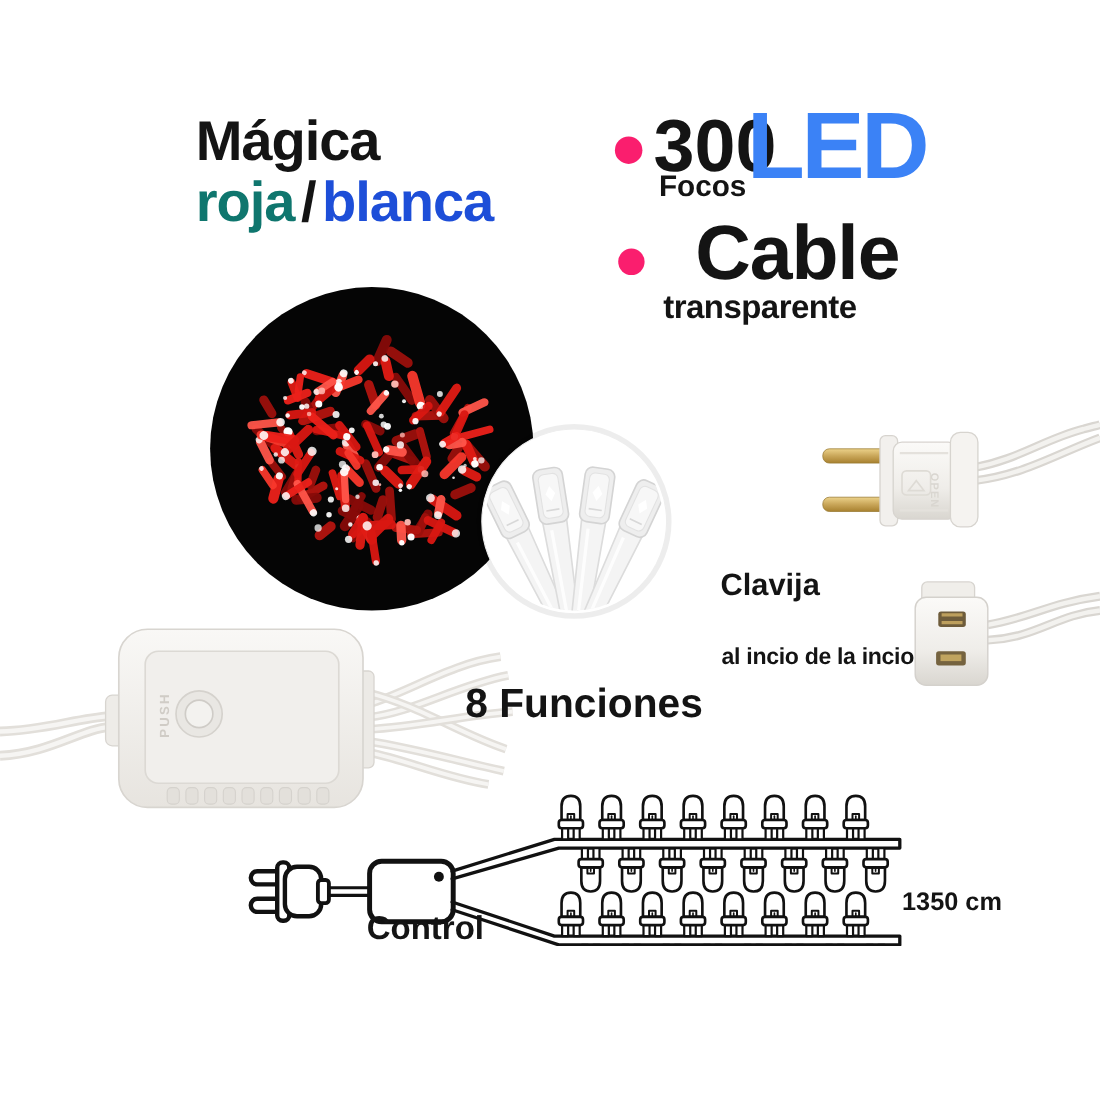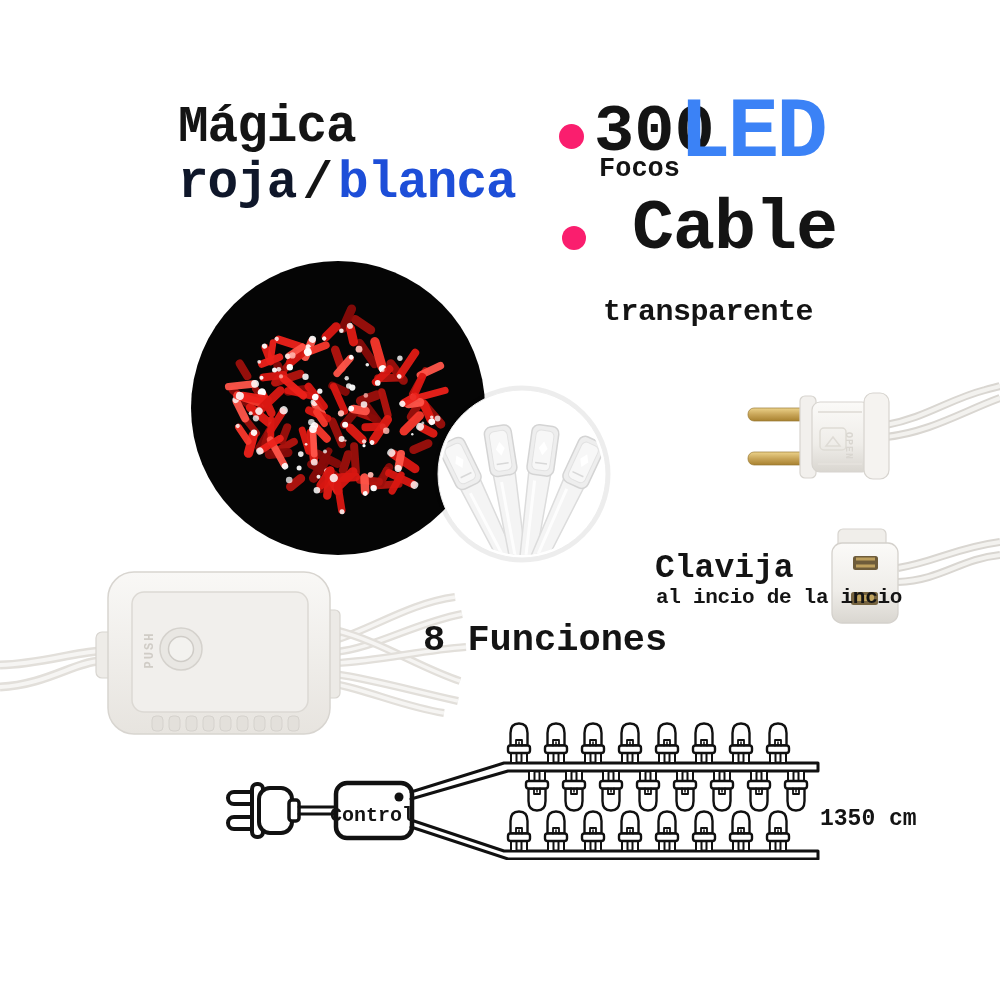--- a/index.html
+++ b/index.html
@@ -1,42 +1,42 @@
 <!DOCTYPE html>
 <html><head>
 <meta charset="utf-8">
 <style>
   html,body{margin:0;padding:0;background:#fff;}
   .canvas{position:relative;width:1000px;height:860px;background:#ffffff;overflow:hidden;
-          font-family:Liberation Mono, monospace;}
+          font-family:Liberation Sans, sans-serif;}
   #art{position:absolute;left:0;top:0;}
   .txt{position:absolute;white-space:nowrap;color:#141414;}
 
   .title{left:178px;top:100px;font-weight:bold;font-size:51px;line-height:56px;letter-spacing:-1px;}
-  .title .red{color:#0f172a;}
+  .title .red{color:#0f766e;}
   .title .slash{color:#141414;margin:0 6px;}
   .title .gray{color:#1d4ed8;}
 
   .dot{position:absolute;border-radius:50%;background:#FA1E6E;}
   .dot1{left:559px;top:124px;width:25px;height:25px;}
   .dot2{left:562px;top:226px;width:24px;height:24px;}
 
   .led-count{left:594px;top:94px;font-size:67px;font-weight:bold;letter-spacing:0;}
   .led-unit{left:599px;top:154px;font-size:27px;font-weight:bold;}
   .led-word{left:679px;top:84px;font-size:86px;font-weight:bold;color:#3b82f6;letter-spacing:-3px;}
 
   .cable-word{left:599px;top:190px;font-size:70px;font-weight:bold;letter-spacing:-1px;margin-left:33px;}
-  .cable-sub{left:603px;top:263px;font-size:30px;font-weight:bold;letter-spacing:-0.5px;margin-top:32px;}
-
-  .clavija-title{left:655px;top:550px;font-size:33px;font-weight:bold;}
+  .cable-sub{left:603px;top:263px;font-size:30px;font-weight:bold;letter-spacing:-0.5px;}
+
+  .clavija-title{left:655px;top:516px;font-size:28px;font-weight:bold;}
   .clavija-sub{left:656px;top:586px;font-size:21px;font-weight:bold;letter-spacing:-0.3px;}
 
   .functions{left:423px;top:619px;font-size:37px;font-weight:bold;}
 
-  .control-label{left:330px;top:804px;width:110px;text-align:left;font-size:20px;font-weight:bold;}
+  .control-label{left:330px;top:828px;width:110px;text-align:right;font-size:30px;font-weight:bold;}
   .length-label{left:820px;top:806px;font-size:23px;font-weight:bold;}
 
   .push-label{left:125px;top:643px;width:50px;height:14px;font-size:12px;font-weight:bold;
               color:#d0ccc6;letter-spacing:2px;transform:rotate(-90deg);text-align:center;}
   .open-label{left:828px;top:440px;width:40px;height:12px;font-size:10px;font-weight:bold;
               color:#d9d6d0;letter-spacing:1px;transform:rotate(90deg);text-align:center;}
 </style>
 </head>
 <body>
 

